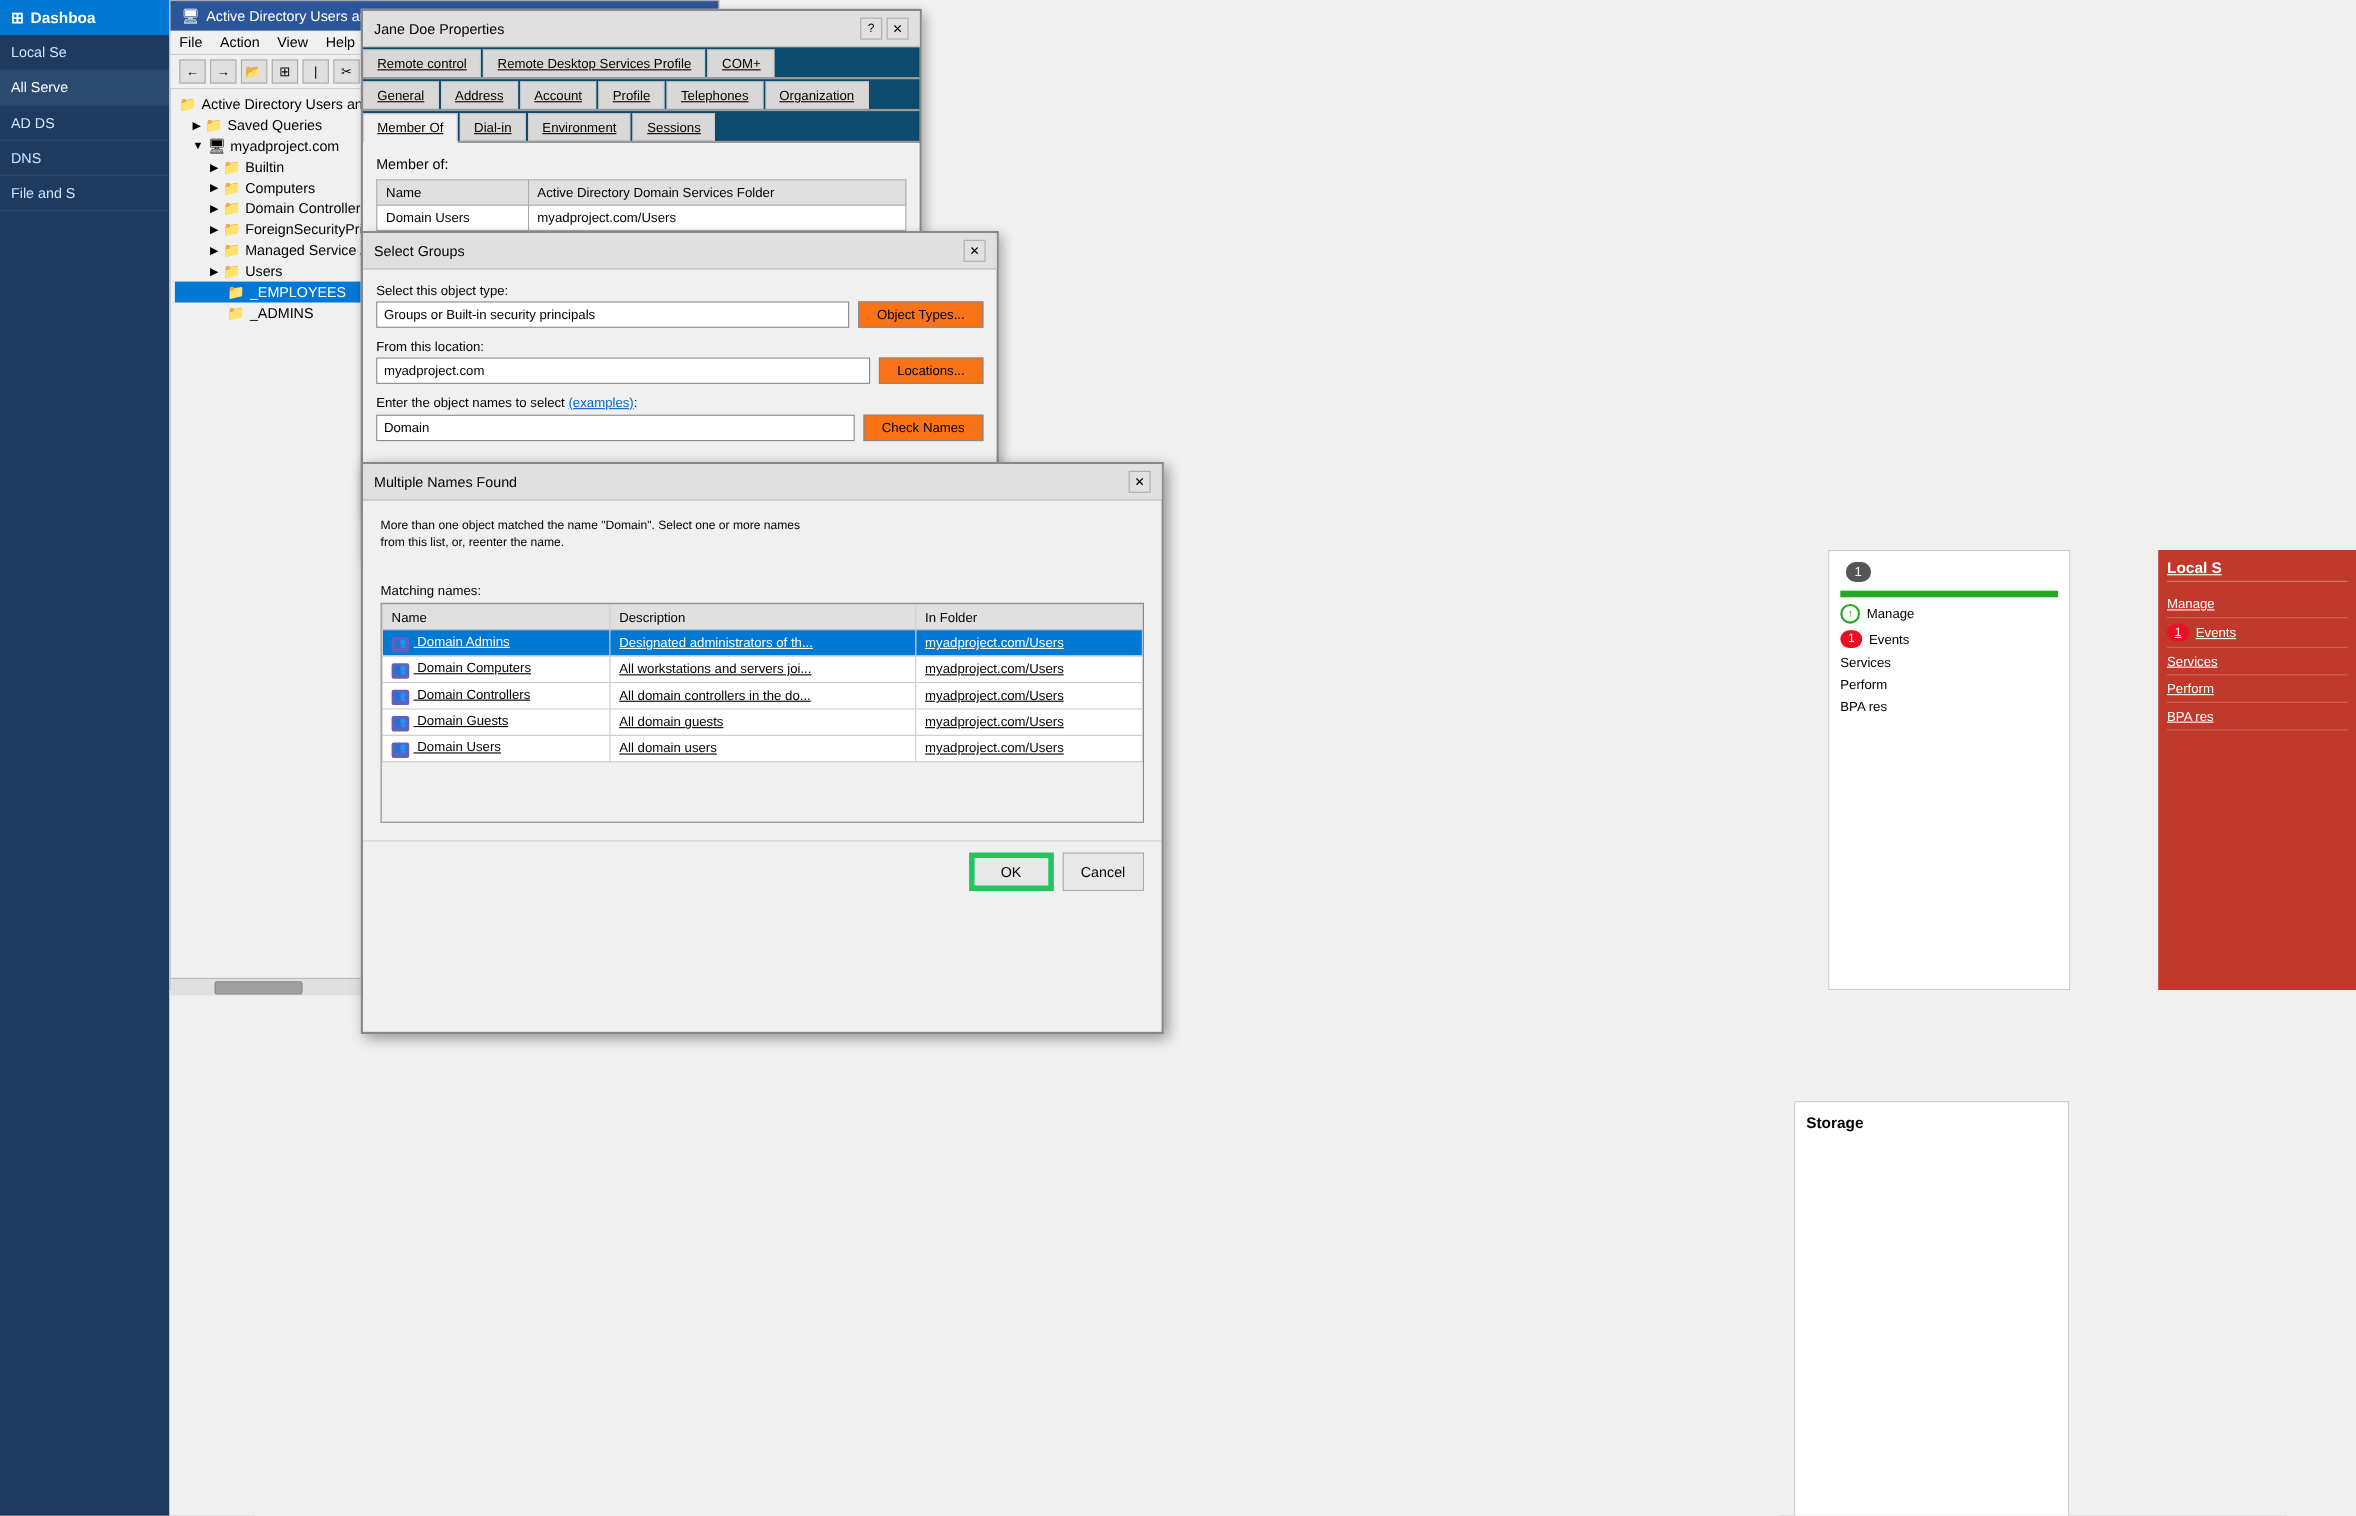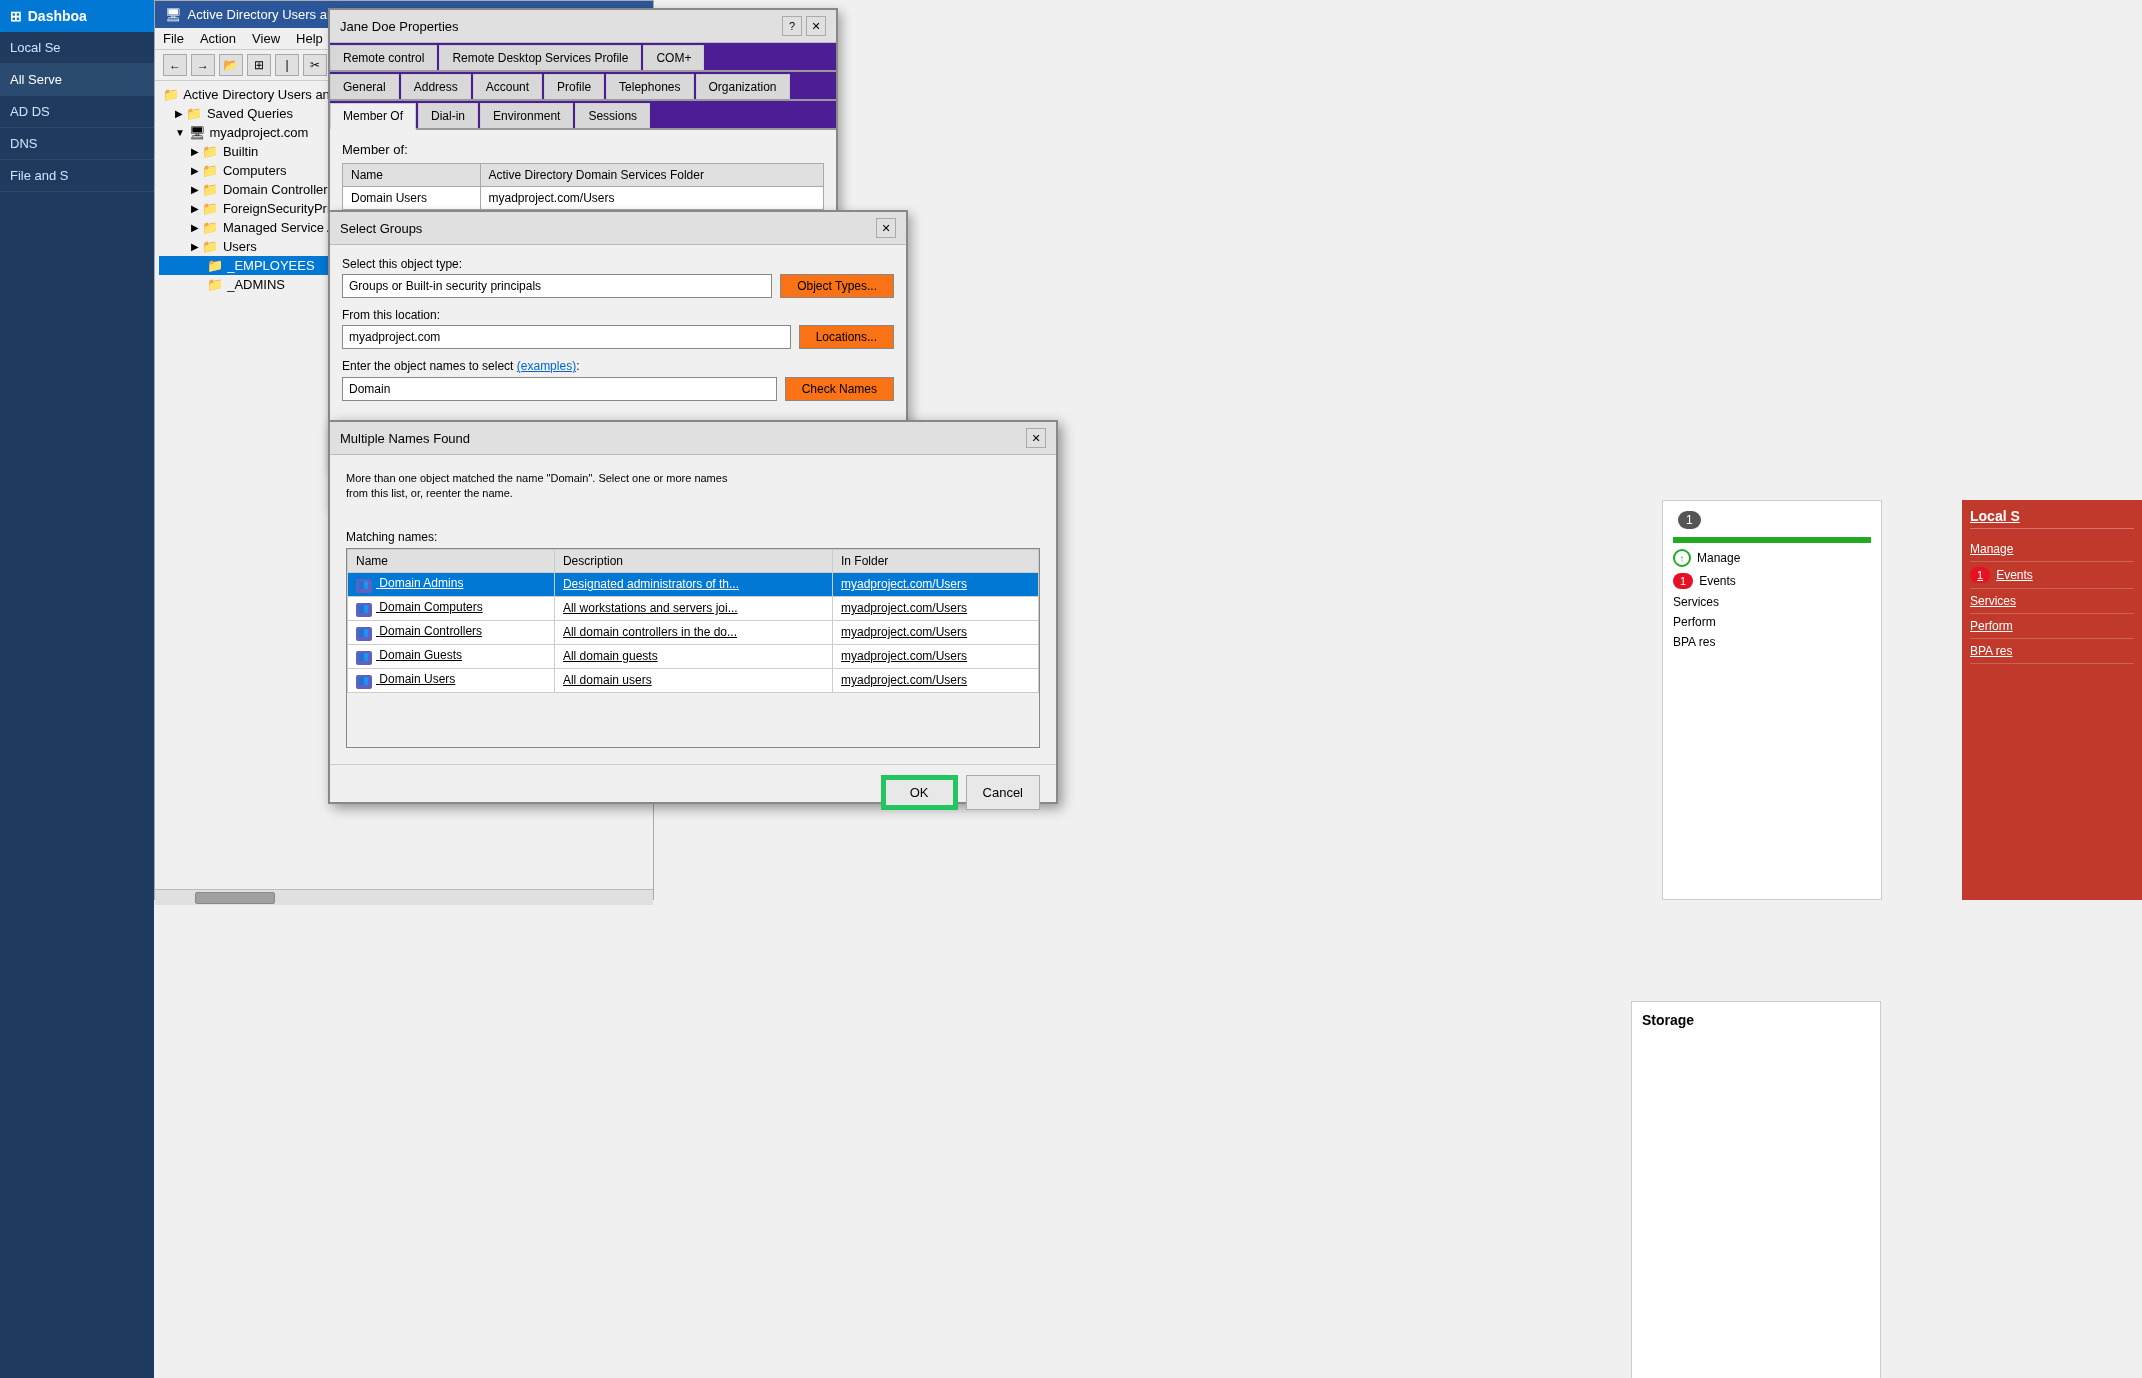--- a/index.html
+++ b/index.html
@@ -216,24 +216,25 @@
       width: 20px; height: 20px;
       background: #e0e0e0;
       border: 1px solid #aaa;
       cursor: pointer;
       display: flex; align-items: center; justify-content: center;
       font-size: 11px;
     }
 
     
     .tab-strip {
-      background: #4c1d95;
+      background: #0c4a6e;
       display: flex;
       flex-wrap: wrap;
       border-bottom: 2px solid #999;
+      text-decoration: underline;
     }
     .tab {
       padding: 5px 12px;
       font-size: 12px;
       cursor: pointer;
       border: 1px solid #ccc;
       border-bottom: none;
       background: #d8d8d8;
       margin-right: 2px;
       margin-top: 2px;
@@ -303,21 +304,21 @@
       font-size: 12px;
       white-space: nowrap;
     }
     .examples-link { color: #0066cc; text-decoration: underline; cursor: pointer; font-size: 12px; }
 
     
     .multiple-names-dialog {
       position: absolute;
       top: 420px; left: 328px;
       width: 730px;
-      height: 384px;
+      height: 520px;
       background: #f0f0f0;
       border: 2px solid #888;
       box-shadow: 4px 4px 12px rgba(0,0,0,0.4);
       z-index: 30;
     }
     .mn-content { padding: 16px; font-size: 13px; }
     .mn-desc { font-size: 11px; margin-bottom: 28px; line-height: 1.4; }
     .matching-label { font-size: 12px; margin-bottom: 4px; }
     .names-table {
       width: 100%;

